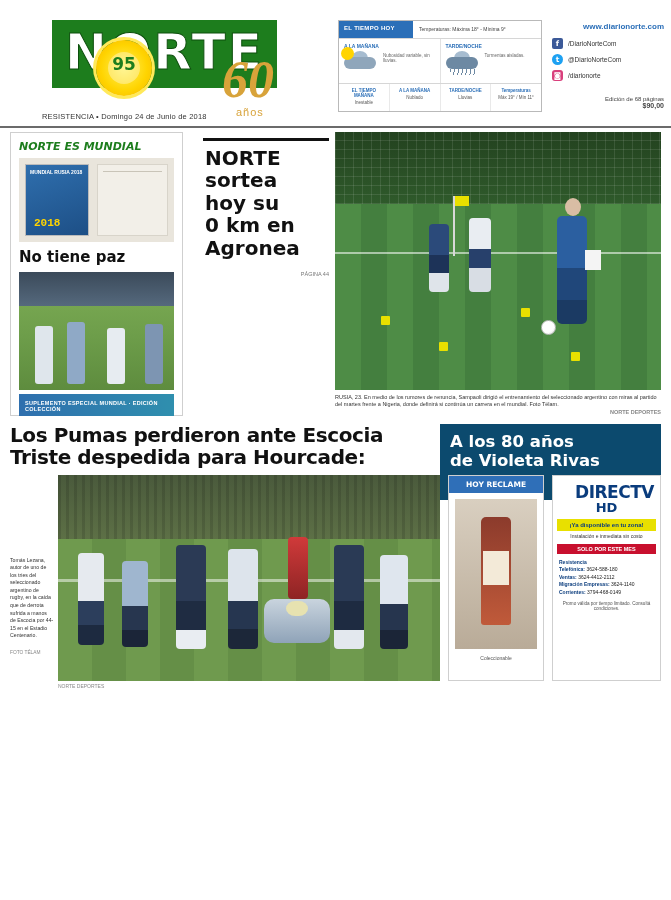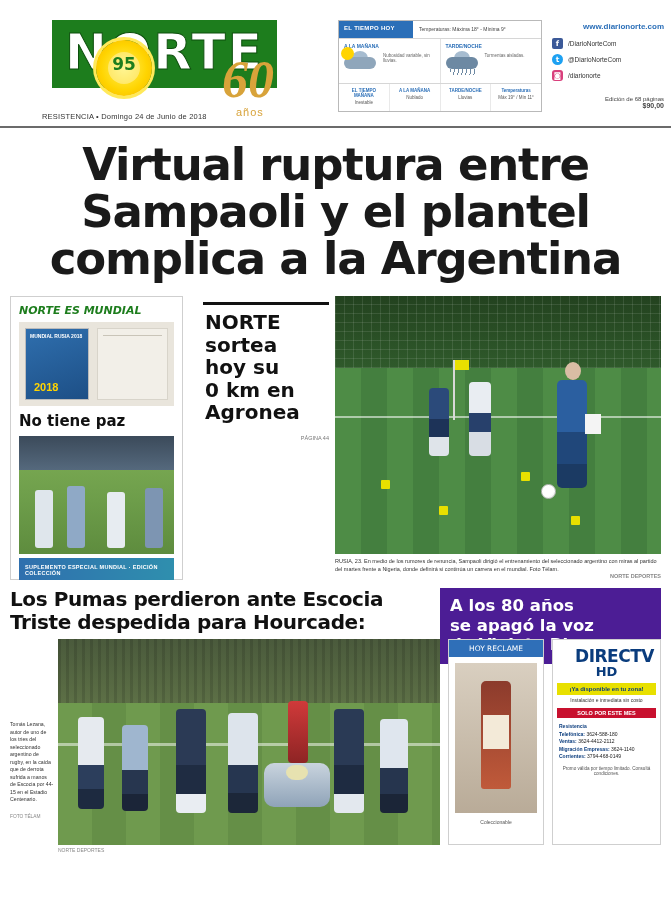--- a/index.html
+++ b/index.html
@@ -133,21 +133,21 @@
   }
   .nem-thumb { position: relative; height: 84px; margin: 0 8px; background: #e9e5dc; overflow: hidden; }
   .nem-thumb .cover {
     position: absolute; left: 6px; top: 6px; width: 64px; height: 72px;
     background: linear-gradient(160deg,#2f6fae 0%, #1d4f86 100%);
     border: 1px solid #bbb;
   }
   .nem-thumb .cover-t { color: #fff; font-size: 5px; padding: 4px 4px 0 4px; font-weight: bold; }
   .nem-thumb .cover-badge {
     position: absolute; left: 8px; bottom: 6px; color: #ffd400; font-size: 11px; font-weight: bold;
-    font-family: Liberation Sans, sans-serif;
+    font-family: Liberation Mono, monospace;
   }
   .nem-thumb .side {
     position: absolute; left: 78px; top: 6px; right: 6px; bottom: 6px;
     background: #f2efe8; border: 1px solid #d8d4ca;
   }
   .nem-thumb .side-lines {
     position: absolute; left: 5px; top: 6px; right: 5px;
     height: 3px; background: repeating-linear-gradient(#c9c4b8 0 1px, transparent 1px 4px);
     bottom: 6px;
   }
@@ -218,21 +218,21 @@
 
   
   .band2 { position: relative; padding: 6px 10px 0 10px; }
   .rugby-head {
     font-family: "DejaVu Sans", sans-serif; font-weight: bold;
     font-size: 20px; line-height: 1.12; color: #111; letter-spacing: -.4px;
     width: 440px;
   }
   .blue-box {
     position: absolute; left: 440px; top: 6px; width: 221px; height: 76px;
-    background: #4c1d95; color: #ffffff; padding: 8px 10px;
+    background: #0c4a6e; color: #ffffff; padding: 8px 10px;
   }
   .blue-box .bb-t {
     font-family: "DejaVu Sans", sans-serif; font-weight: bold; font-size: 16.5px; line-height: 1.16;
   }
   .blue-box .bb-c { font-size: 5.5px; text-align: right; margin-top: 6px; opacity: .9; }
 
   .band3 { position: relative; margin-top: 6px; padding: 0 10px; height: 214px; }
   .rugby-side {
     position: absolute; left: 10px; top: 0; width: 44px;
     font-size: 5.2px; line-height: 1.45; color: #333; padding-top: 82px;
@@ -252,21 +252,21 @@
     background: repeating-linear-gradient(90deg, #6f9a4e 0 34px, #658f47 34px 68px);
   }
   .rp-line { position: absolute; left: 0; right: 0; top: 104px; height: 3px; background: rgba(255,255,255,.5); }
   .rugby-credit2 { position: absolute; left: 58px; top: 208px; font-size: 5px; color: #888; }
 
   .hoy-box {
     position: absolute; left: 448px; top: 0; width: 96px; height: 206px;
     border: 1px solid #cfcfcf; background: #fff;
   }
   .hoy-title {
-    background: #2f6fb8; color: #fff; font-size: 7.5px; font-weight: normal;
+    background: #2f6fb8; color: #fff; font-size: 7.5px; font-weight: bold;
     text-align: center; padding: 4px 0;
     font-family: "DejaVu Sans", sans-serif;
   }
   .hoy-img {
     margin: 6px; height: 150px; background: linear-gradient(#d9cfc0,#b9ab98); position: relative; overflow: hidden;
   }
   .hoy-img .bottle {
     position: absolute; left: 26px; top: 18px; width: 30px; height: 108px;
     background: linear-gradient(#8c3b2c,#c05a3a); border-radius: 5px 5px 3px 3px;
   }
@@ -370,25 +370,20 @@
         <span class="soc-ic soc-ig">◙</span>
         <span class="soc-txt">/diarionorte</span>
       </div>
     </div>
     <div class="edbox">
       <div class="ed-pages">Edición de 68 páginas</div>
       <div class="ed-price">$90,00</div>
     </div>
   </div>
 
-  <div class="headline">
-    <div>Virtual ruptura entre</div>
-    <div>Sampaoli y el plantel</div>
-    <div>complica a la Argentina</div>
-  </div>
 
   <div class="band1">
 
     <div class="col-left">
       <div class="nem-title">NORTE ES MUNDIAL</div>
       <div class="nem-thumb">
         <div class="cover">
           <div class="cover-t">MUNDIAL RUSIA 2018</div>
           <div class="cover-badge">2018</div>
         </div>
@@ -445,21 +440,20 @@
     </div>
   </div>
 
   <div class="band2">
     <div class="rugby-head">
       <div>Los Pumas perdieron ante Escocia</div>
       <div>Triste despedida para Hourcade:</div>
     </div>
     <div class="blue-box">
       <div class="bb-t">A los 80 años</div>
-      <div class="bb-t">se apagó la voz</div>
       <div class="bb-t">de Violeta Rivas</div>
       <div class="bb-c">PÁGINA 54</div>
     </div>
   </div>
 
   <div class="band3">
     <div class="rugby-side">
       <div>Tomás Lezana, autor de uno de los tries del seleccionado argentino de rugby, en la caída que de derrota sufrida a manos de Escocia por 44-15 en el Estadio Centenario.</div>
       <div class="rugby-credit">FOTO TÉLAM</div>
     </div>

